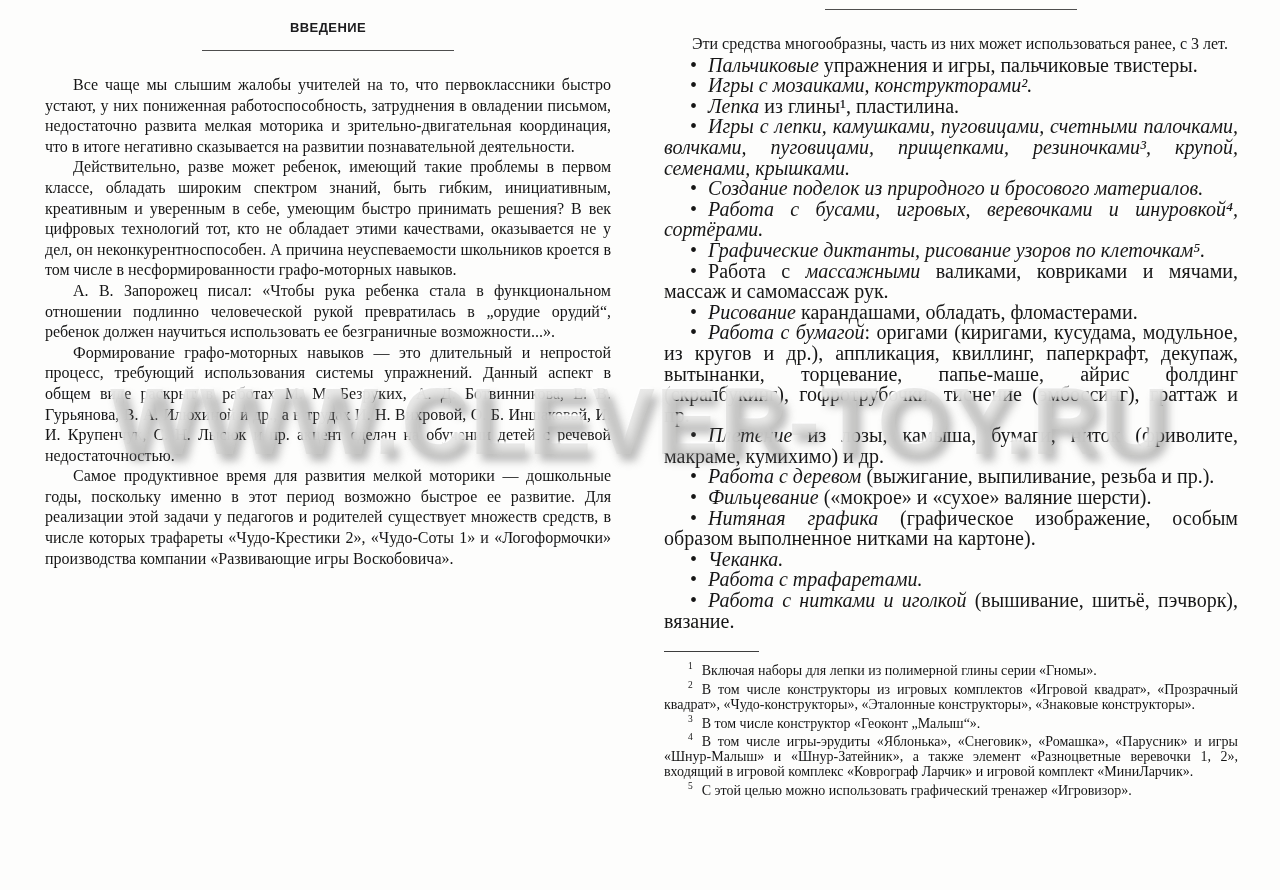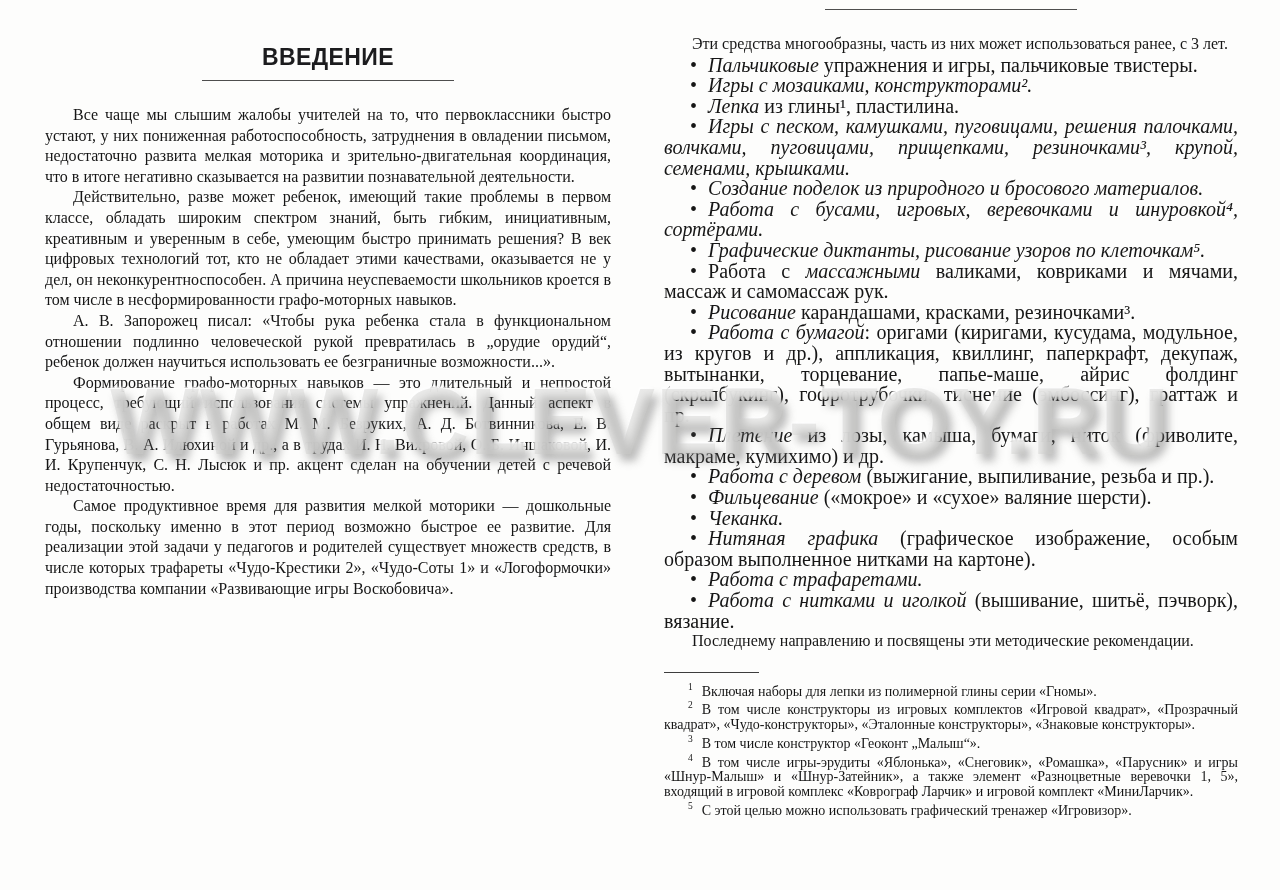--- a/index.html
+++ b/index.html
@@ -16,27 +16,27 @@
     position: absolute;
     top: 0;
     height: 890px;
   }
   .page-left  { left: 45px;  width: 566px; }
   .page-right { left: 664px; width: 574px; }
 
   .page-h1 {
     font-family: "Liberation Sans", sans-serif;
     font-weight: bold;
-    font-size: 23px;
+    font-size: 13px;
     line-height: 26px;
     letter-spacing: 0.4px;
     text-align: center;
     color: #1c1c1e;
-    margin: 10px;
-    padding-top: 34px;
+    margin: 1px;
+    padding-top: 14px;
   }
   .h-rule {
     width: 252px;
     height: 0;
     border-bottom: 1.6px solid #4e4e4e;
     margin: 9px auto 0 auto;
   }
   .para {
     font-size: 16px;
     line-height: 20.6px;
@@ -103,40 +103,39 @@
 </div>
 
 <div class="page page-right">
   <div class="h-rule"></div>
 
   <p class="para first-para">Эти средства многообразны, часть из них может использоваться ранее, с 3 лет.</p>
 
   <p class="bullet"><span class="dot">•</span><span></span><span class="ital">Пальчиковые</span><span> упражнения и игры, пальчиковые твистеры.</span></p>
   <p class="bullet"><span class="dot">•</span><span></span><span class="ital">Игры с мозаиками, конструкторами².</span><span></span></p>
   <p class="bullet"><span class="dot">•</span><span></span><span class="ital">Лепка</span><span> из глины¹, пластилина.</span></p>
-  <p class="bullet"><span class="dot">•</span><span></span><span class="ital">Игры с песком, камушками, пуговицами, решения палочками, волчками, пуговицами, прищепками, резиночками³, крупой, семенами, крышками.</span><span></span></p>
+  <p class="bullet"><span class="dot">•</span><span></span><span class="ital">Игры с лепки, камушками, пуговицами, счетными палочками, волчками, пуговицами, прищепками, резиночками³, крупой, семенами, крышками.</span><span></span></p>
   <p class="bullet"><span class="dot">•</span><span></span><span class="ital">Создание поделок из природного и бросового материалов.</span><span></span></p>
   <p class="bullet"><span class="dot">•</span><span></span><span class="ital">Работа с бусами, игровых, веревочками и шнуровкой⁴, сортёрами.</span><span></span></p>
   <p class="bullet"><span class="dot">•</span><span></span><span class="ital">Графические диктанты, рисование узоров по клеточкам⁵.</span><span></span></p>
   <p class="bullet"><span class="dot">•</span><span>Работа с </span><span class="ital">массажными</span><span> валиками, ковриками и мячами, массаж и самомассаж рук.</span></p>
-  <p class="bullet"><span class="dot">•</span><span></span><span class="ital">Рисование</span><span> карандашами, красками, резиночками³.</span></p>
+  <p class="bullet"><span class="dot">•</span><span></span><span class="ital">Рисование</span><span> карандашами, обладать, фломастерами.</span></p>
   <p class="bullet"><span class="dot">•</span><span></span><span class="ital">Работа с бумагой</span><span>: оригами (киригами, кусудама, модульное, из кругов и др.), аппликация, квиллинг, паперкрафт, декупаж, вытынанки, торцевание, папье-маше, айрис фолдинг (скрапбукинг), гофротрубочки, тиснение (эмбоссинг), граттаж и пр.</span></p>
   <p class="bullet"><span class="dot">•</span><span></span><span class="ital">Плетение</span><span> из лозы, камыша, бумаги, ниток (фриволите, макраме, кумихимо) и др.</span></p>
   <p class="bullet"><span class="dot">•</span><span></span><span class="ital">Работа с деревом</span><span> (выжигание, выпиливание, резьба и пр.).</span></p>
   <p class="bullet"><span class="dot">•</span><span></span><span class="ital">Фильцевание</span><span> («мокрое» и «сухое» валяние шерсти).</span></p>
+  <p class="bullet"><span class="dot">•</span><span></span><span class="ital">Нитяная графика</span><span> (графическое изображение, особым образом выполненное нитками на картоне).</span></p>
   <p class="bullet"><span class="dot">•</span><span></span><span class="ital">Чеканка.</span><span></span></p>
-  <p class="bullet"><span class="dot">•</span><span></span><span class="ital">Нитяная графика</span><span> (графическое изображение, особым образом выполненное нитками на картоне).</span></p>
   <p class="bullet"><span class="dot">•</span><span></span><span class="ital">Работа с трафаретами.</span><span></span></p>
   <p class="bullet"><span class="dot">•</span><span></span><span class="ital">Работа с нитками и иголкой</span><span> (вышивание, шитьё, пэчворк), вязание.</span></p>
 
-  <p class="para">Последнему направлению и посвящены эти методические рекомендации.</p>
 
   <div class="fn-block">
     <div class="fn-rule"></div>
     <p class="fn"><span class="fn-num">1</span><span>Включая наборы для лепки из полимерной глины серии «Гномы».</span></p>
     <p class="fn"><span class="fn-num">2</span><span>В том числе конструкторы из игровых комплектов «Игровой квадрат», «Прозрачный квадрат», «Чудо-конструкторы», «Эталонные конструкторы», «Знаковые конструкторы».</span></p>
     <p class="fn"><span class="fn-num">3</span><span>В том числе конструктор «Геоконт „Малыш“».</span></p>
-    <p class="fn"><span class="fn-num">4</span><span>В том числе игры-эрудиты «Яблонька», «Снеговик», «Ромашка», «Парусник» и игры «Шнур-Малыш» и «Шнур-Затейник», а также элемент «Разноцветные веревочки 1, 5», входящий в игровой комплекс «Коврограф Ларчик» и игровой комплект «МиниЛарчик».</span></p>
+    <p class="fn"><span class="fn-num">4</span><span>В том числе игры-эрудиты «Яблонька», «Снеговик», «Ромашка», «Парусник» и игры «Шнур-Малыш» и «Шнур-Затейник», а также элемент «Разноцветные веревочки 1, 2», входящий в игровой комплекс «Коврограф Ларчик» и игровой комплект «МиниЛарчик».</span></p>
     <p class="fn"><span class="fn-num">5</span><span>С этой целью можно использовать графический тренажер «Игровизор».</span></p>
   </div>
 </div>
 
 <div class="watermark">WWW.CLEVER-TOY.RU</div>
 
 </body></html>

